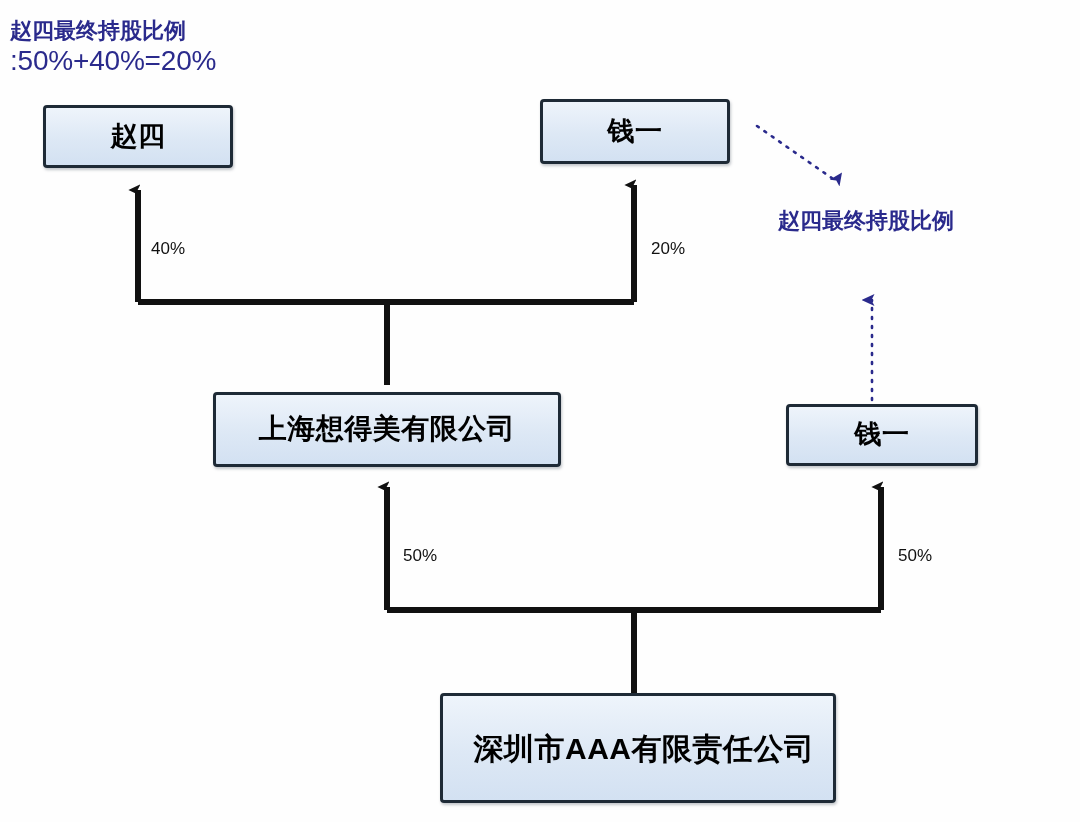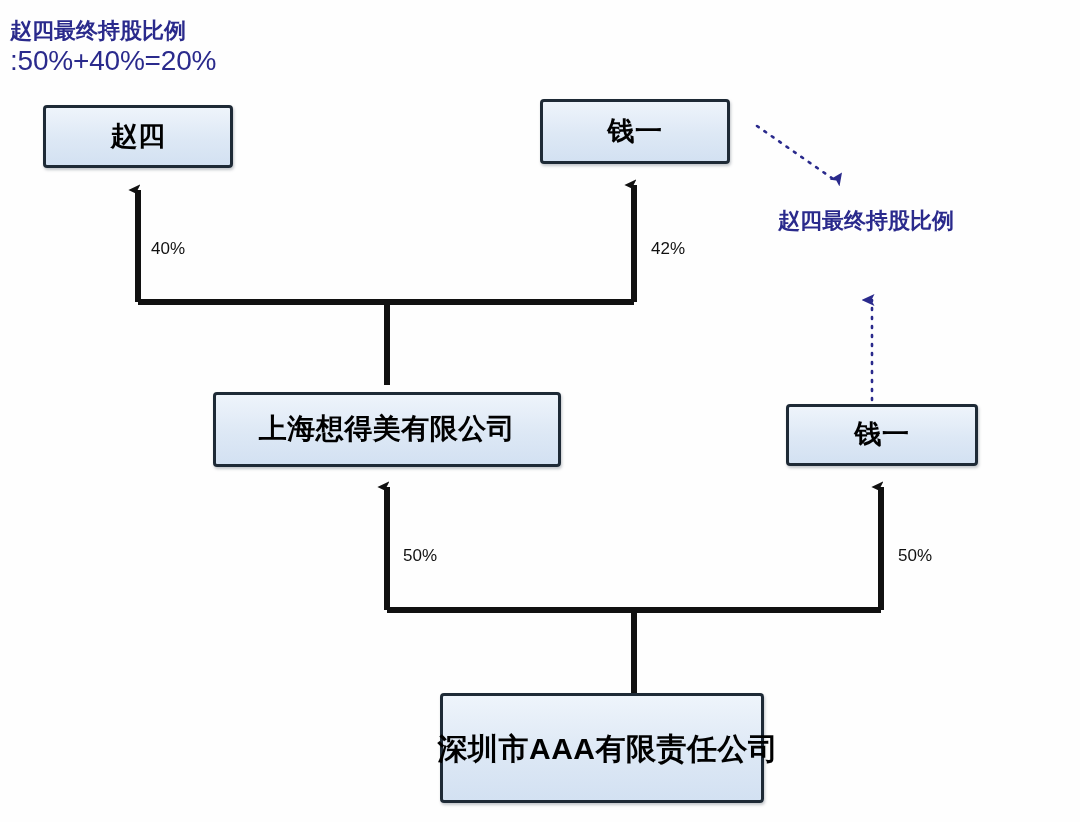--- a/index.html
+++ b/index.html
@@ -124,25 +124,25 @@
   </div>
 
   <div class="node" style="left:213px; top:392px; width:348px; height:75px; font-size:28px;">
     <span class="node-label">上海想得美有限公司</span>
   </div>
 
   <div class="node" style="left:786px; top:404px; width:192px; height:62px; font-size:27px;">
     <span class="node-label">钱一</span>
   </div>
 
-  <div class="node" style="left:440px; top:693px; width:324px; height:110px; font-size:30px;padding-left:12px;">
+  <div class="node" style="left:440px; top:693px; width:396px; height:110px; font-size:30px;padding-left:12px;">
     <span class="node-label">深圳市AAA有限责任公司</span>
   </div>
 
   <div class="edge-label" style="left:151px; top:239px;">40%</div>
 
-  <div class="edge-label" style="left:651px; top:239px;">42%</div>
+  <div class="edge-label" style="left:651px; top:239px;">20%</div>
 
   <div class="edge-label" style="left:403px; top:546px;">50%</div>
 
   <div class="edge-label" style="left:898px; top:546px;">50%</div>
 
 </div>
 
 </body></html>

